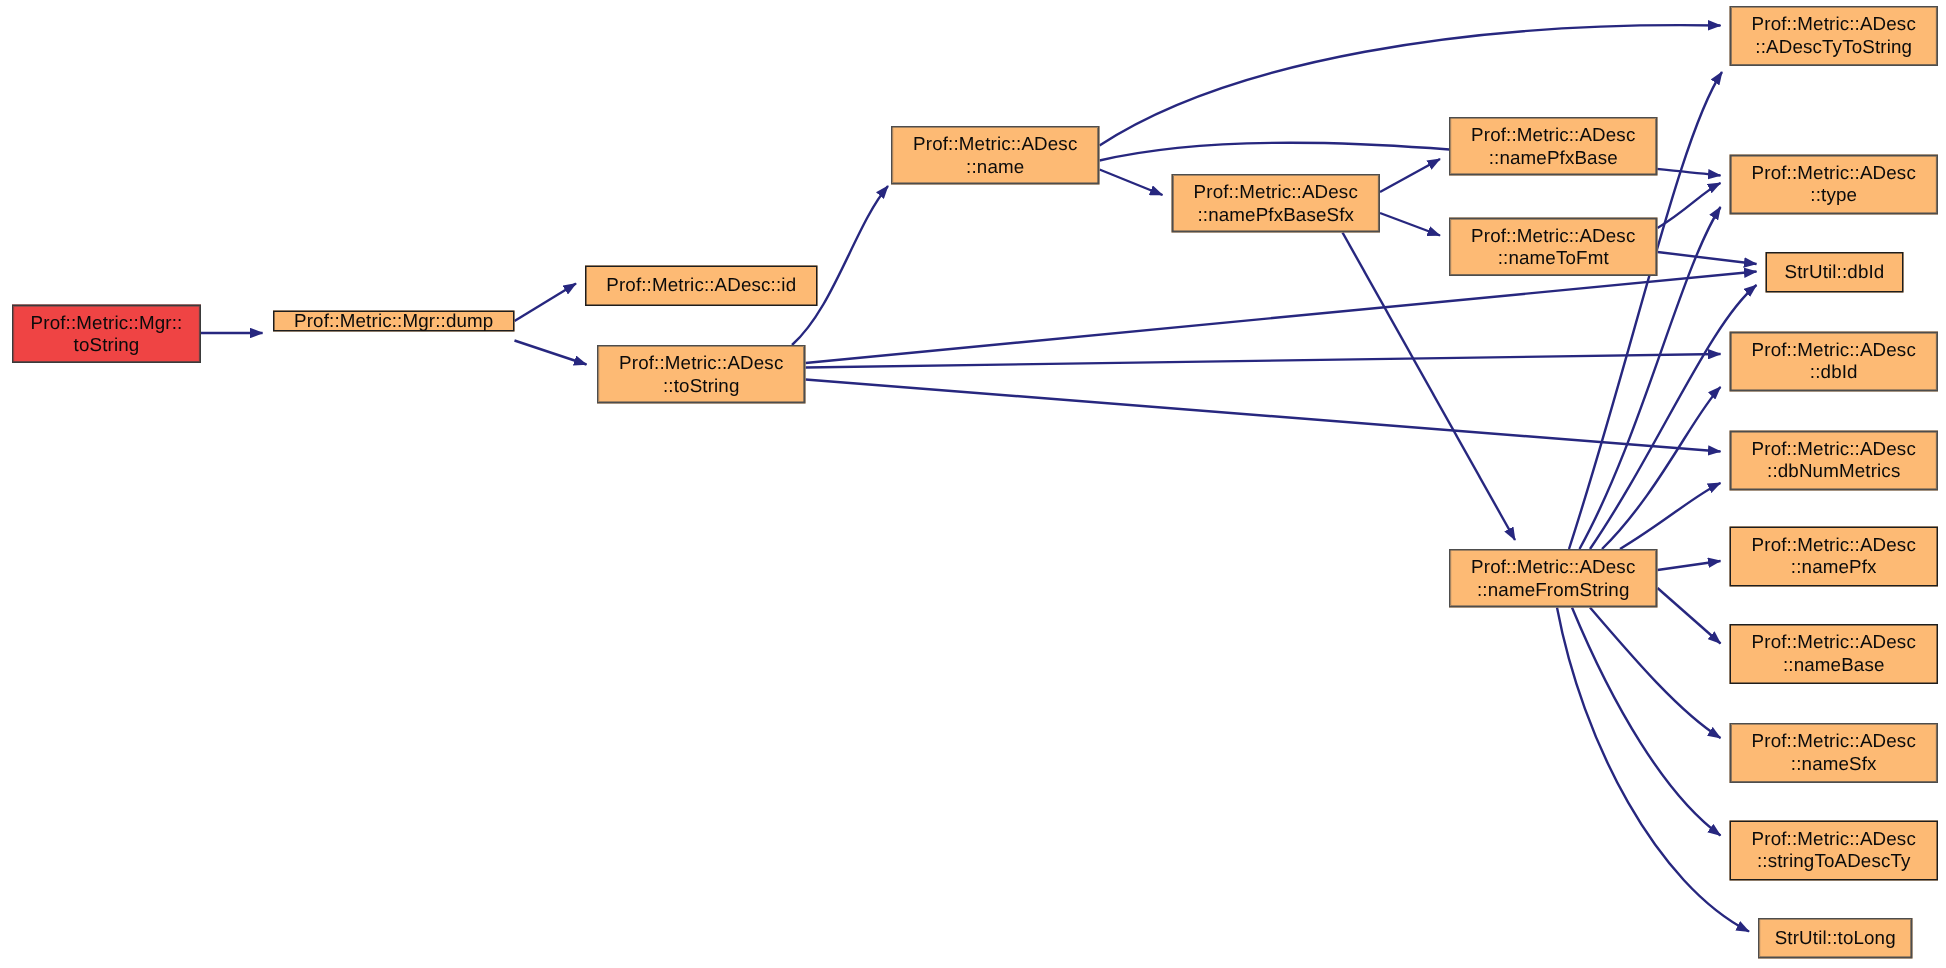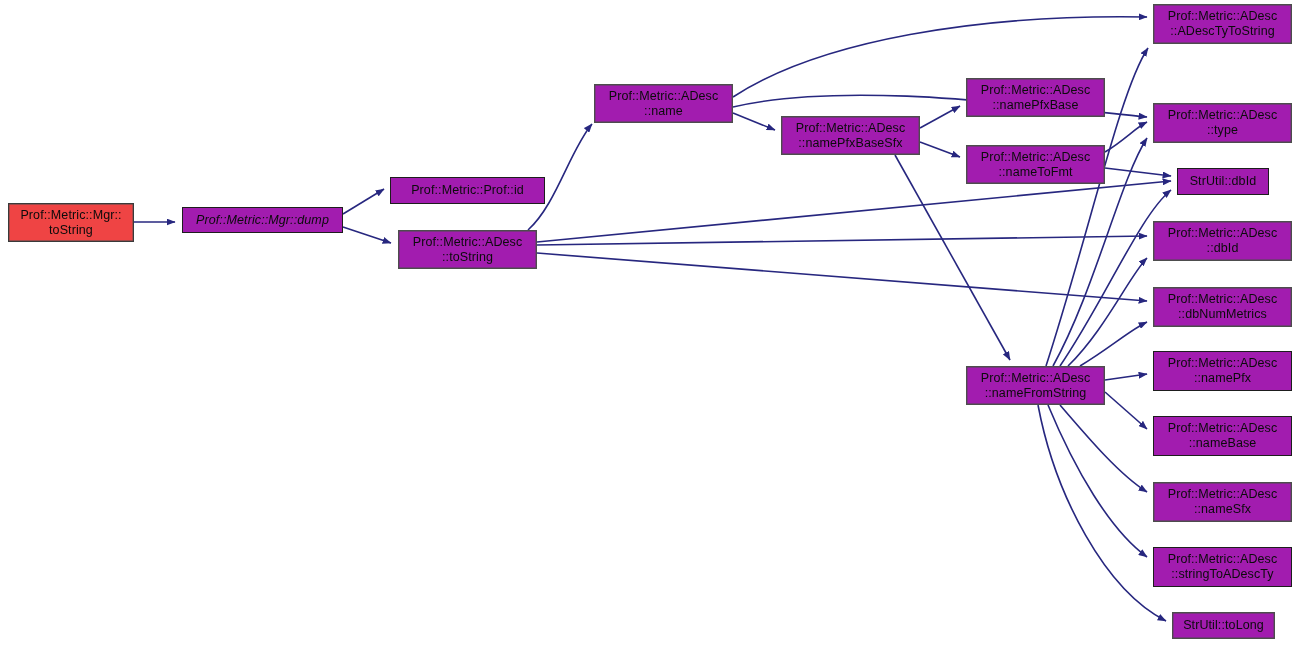--- a/index.html
+++ b/index.html
@@ -20,21 +20,21 @@
     left: 0;
     top: 0;
     width: 1297px;
     height: 645px;
     pointer-events: none;
   }
   .node {
     position: absolute;
     box-sizing: border-box;
     border: 1px solid #1d1d1d;
-    background: #a21caf;
+    background: #fdba74;
     display: flex;
     align-items: center;
     justify-content: center;
     text-align: center;
     color: #0b0b0b;
     font-size: 12.5px;
     line-height: 15px;
     letter-spacing: 0.1px;
     white-space: pre-line;
     z-index: 2;
@@ -88,22 +88,22 @@
         <path d="M 1105,380 L 1147,374" fill="none" stroke="#27277f" stroke-width="1.6" marker-end="url(#arrowhead)"></path>
         <path d="M 1105,392 L 1147,429" fill="none" stroke="#27277f" stroke-width="1.6" marker-end="url(#arrowhead)"></path>
         <path d="M 1060,405 C 1090,440 1120,475 1147,492" fill="none" stroke="#27277f" stroke-width="1.6" marker-end="url(#arrowhead)"></path>
         <path d="M 1048,405 C 1075,470 1110,530 1147,557" fill="none" stroke="#27277f" stroke-width="1.6" marker-end="url(#arrowhead)"></path>
         <path d="M 1038,405 C 1055,495 1105,590 1166,621" fill="none" stroke="#27277f" stroke-width="1.6" marker-end="url(#arrowhead)"></path>
       </g>
   </svg>
   <div id="node-group">
       <div class="node root thick" style="left: 8px; top: 203px; width: 126px; height: 39px;"><span class="node-label">Prof::Metric::Mgr::
 toString</span></div>
-      <div class="node" style="left: 182px; top: 207px; width: 161px; height: 26px; font-style: italic;"><span class="node-label">Prof::Metric::Mgr::dump</span></div>
-      <div class="node" style="left: 390px; top: 177px; width: 155px; height: 27px;"><span class="node-label">Prof::Metric::Prof::id</span></div>
+      <div class="node" style="left: 182px; top: 207px; width: 161px; height: 14px;"><span class="node-label">Prof::Metric::Mgr::dump</span></div>
+      <div class="node" style="left: 390px; top: 177px; width: 155px; height: 27px;"><span class="node-label">Prof::Metric::ADesc::id</span></div>
       <div class="node thick" style="left: 398px; top: 230px; width: 139px; height: 39px;"><span class="node-label">Prof::Metric::ADesc
 ::toString</span></div>
       <div class="node thick" style="left: 594px; top: 84px; width: 139px; height: 39px;"><span class="node-label">Prof::Metric::ADesc
 ::name</span></div>
       <div class="node thick" style="left: 781px; top: 116px; width: 139px; height: 39px;"><span class="node-label">Prof::Metric::ADesc
 ::namePfxBaseSfx</span></div>
       <div class="node thick" style="left: 966px; top: 78px; width: 139px; height: 39px;"><span class="node-label">Prof::Metric::ADesc
 ::namePfxBase</span></div>
       <div class="node thick" style="left: 966px; top: 145px; width: 139px; height: 39px;"><span class="node-label">Prof::Metric::ADesc
 ::nameToFmt</span></div>

